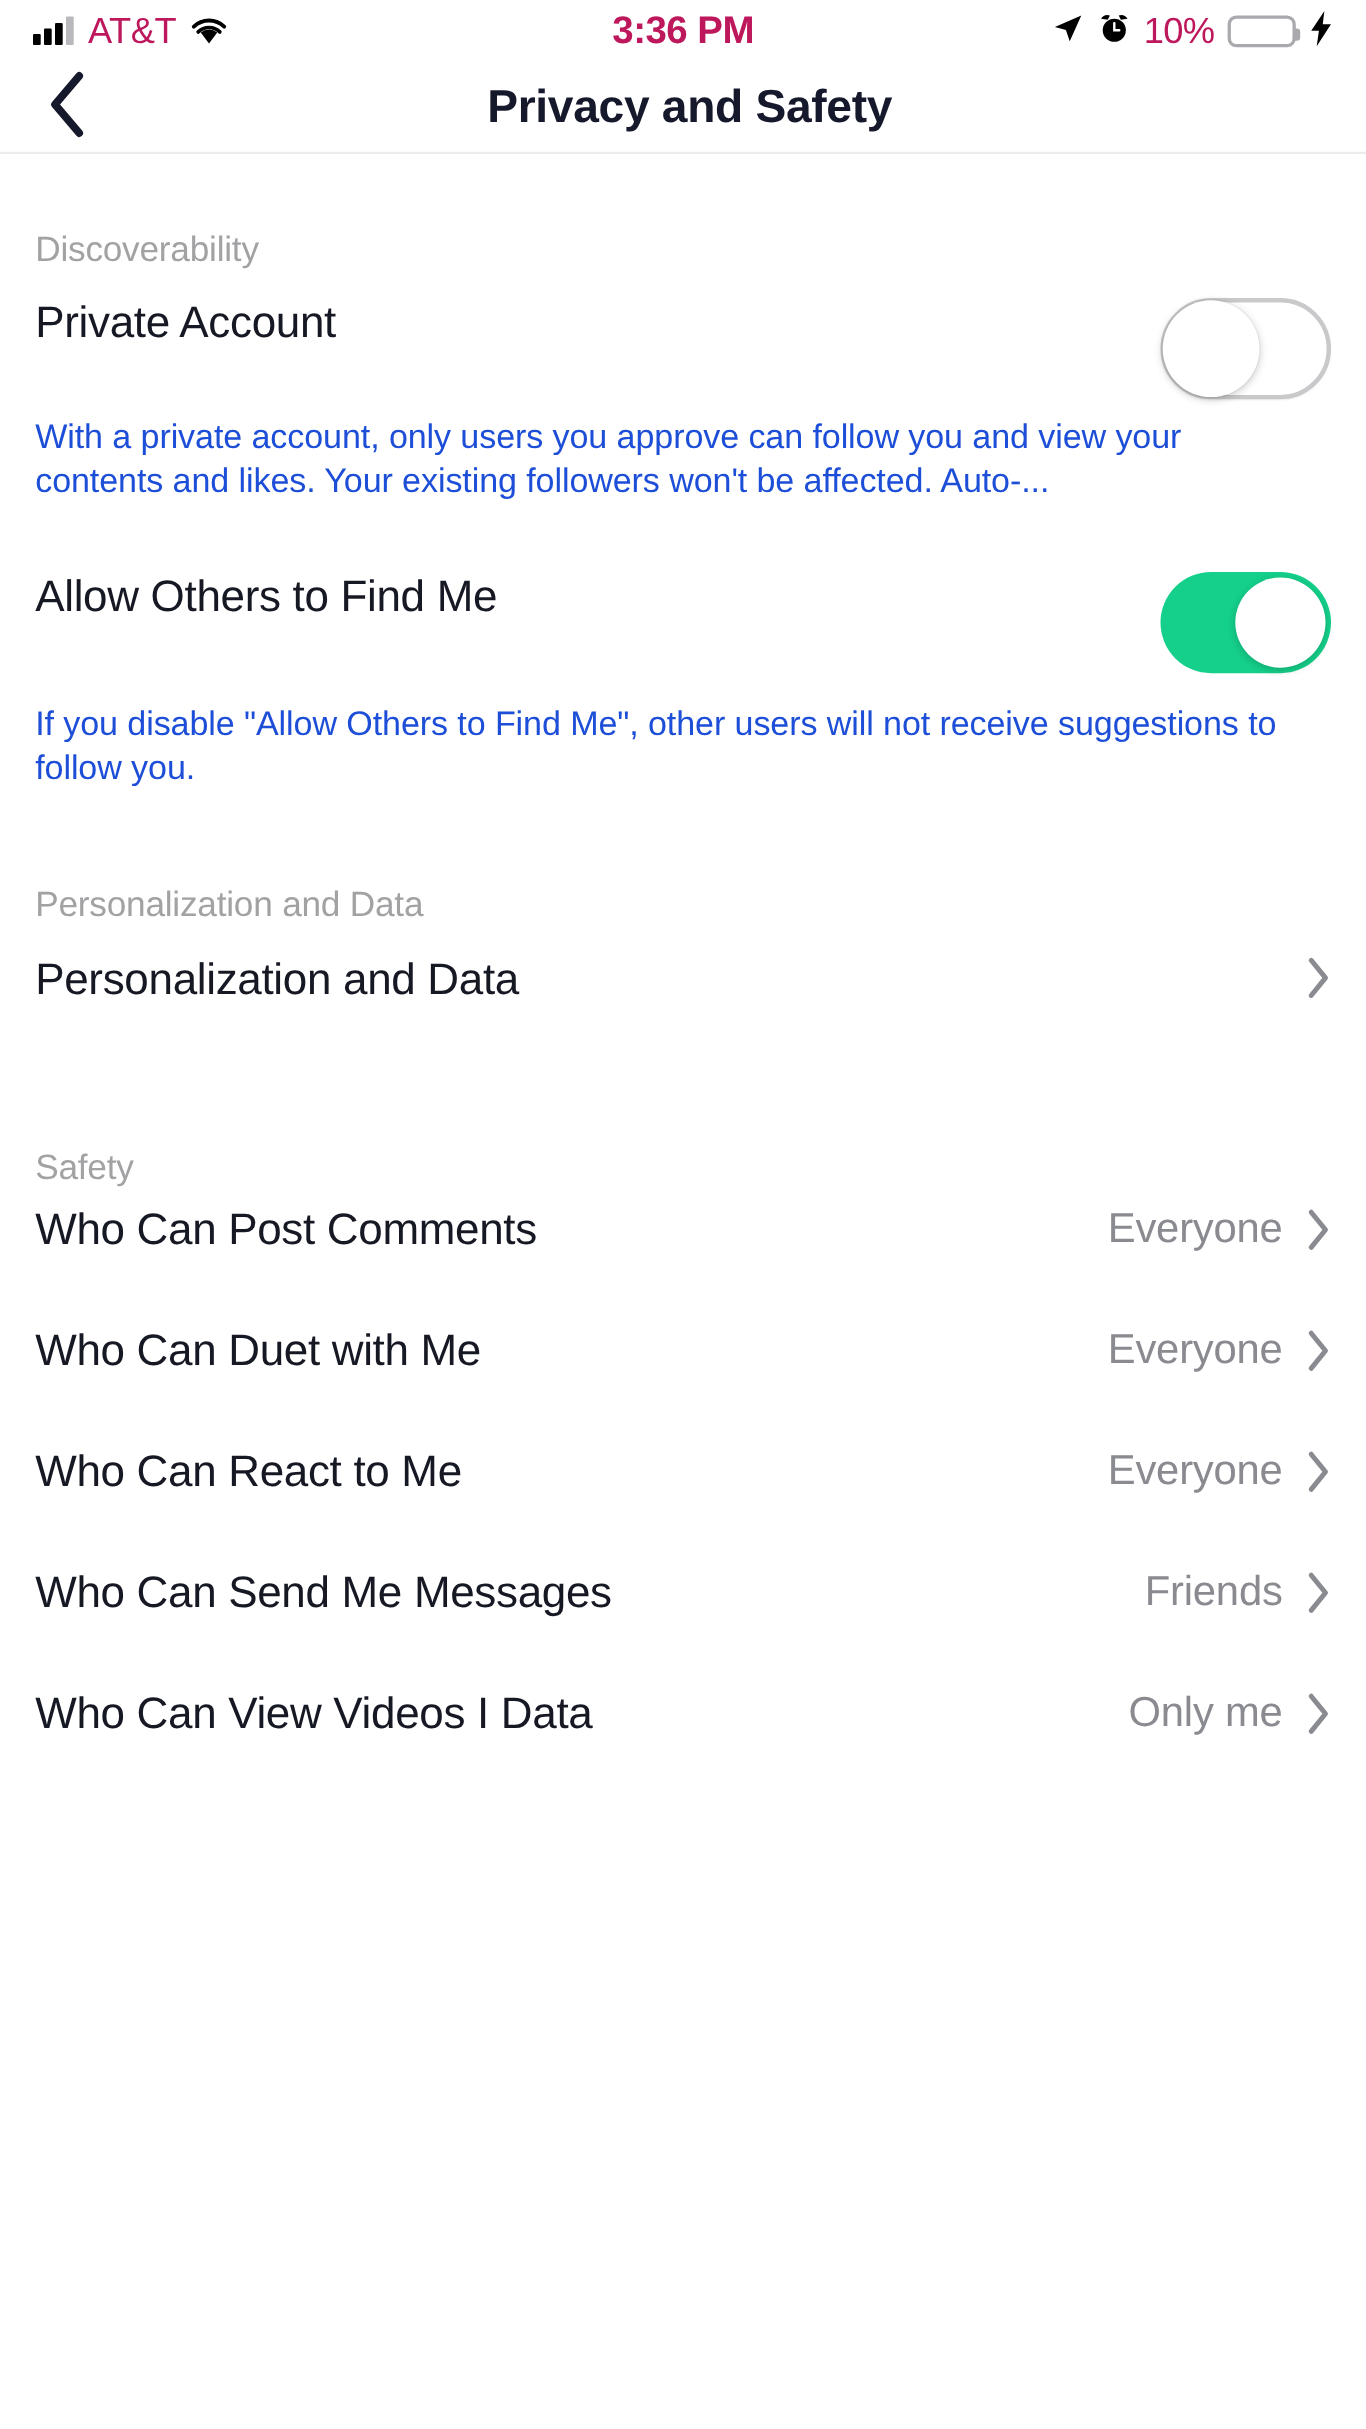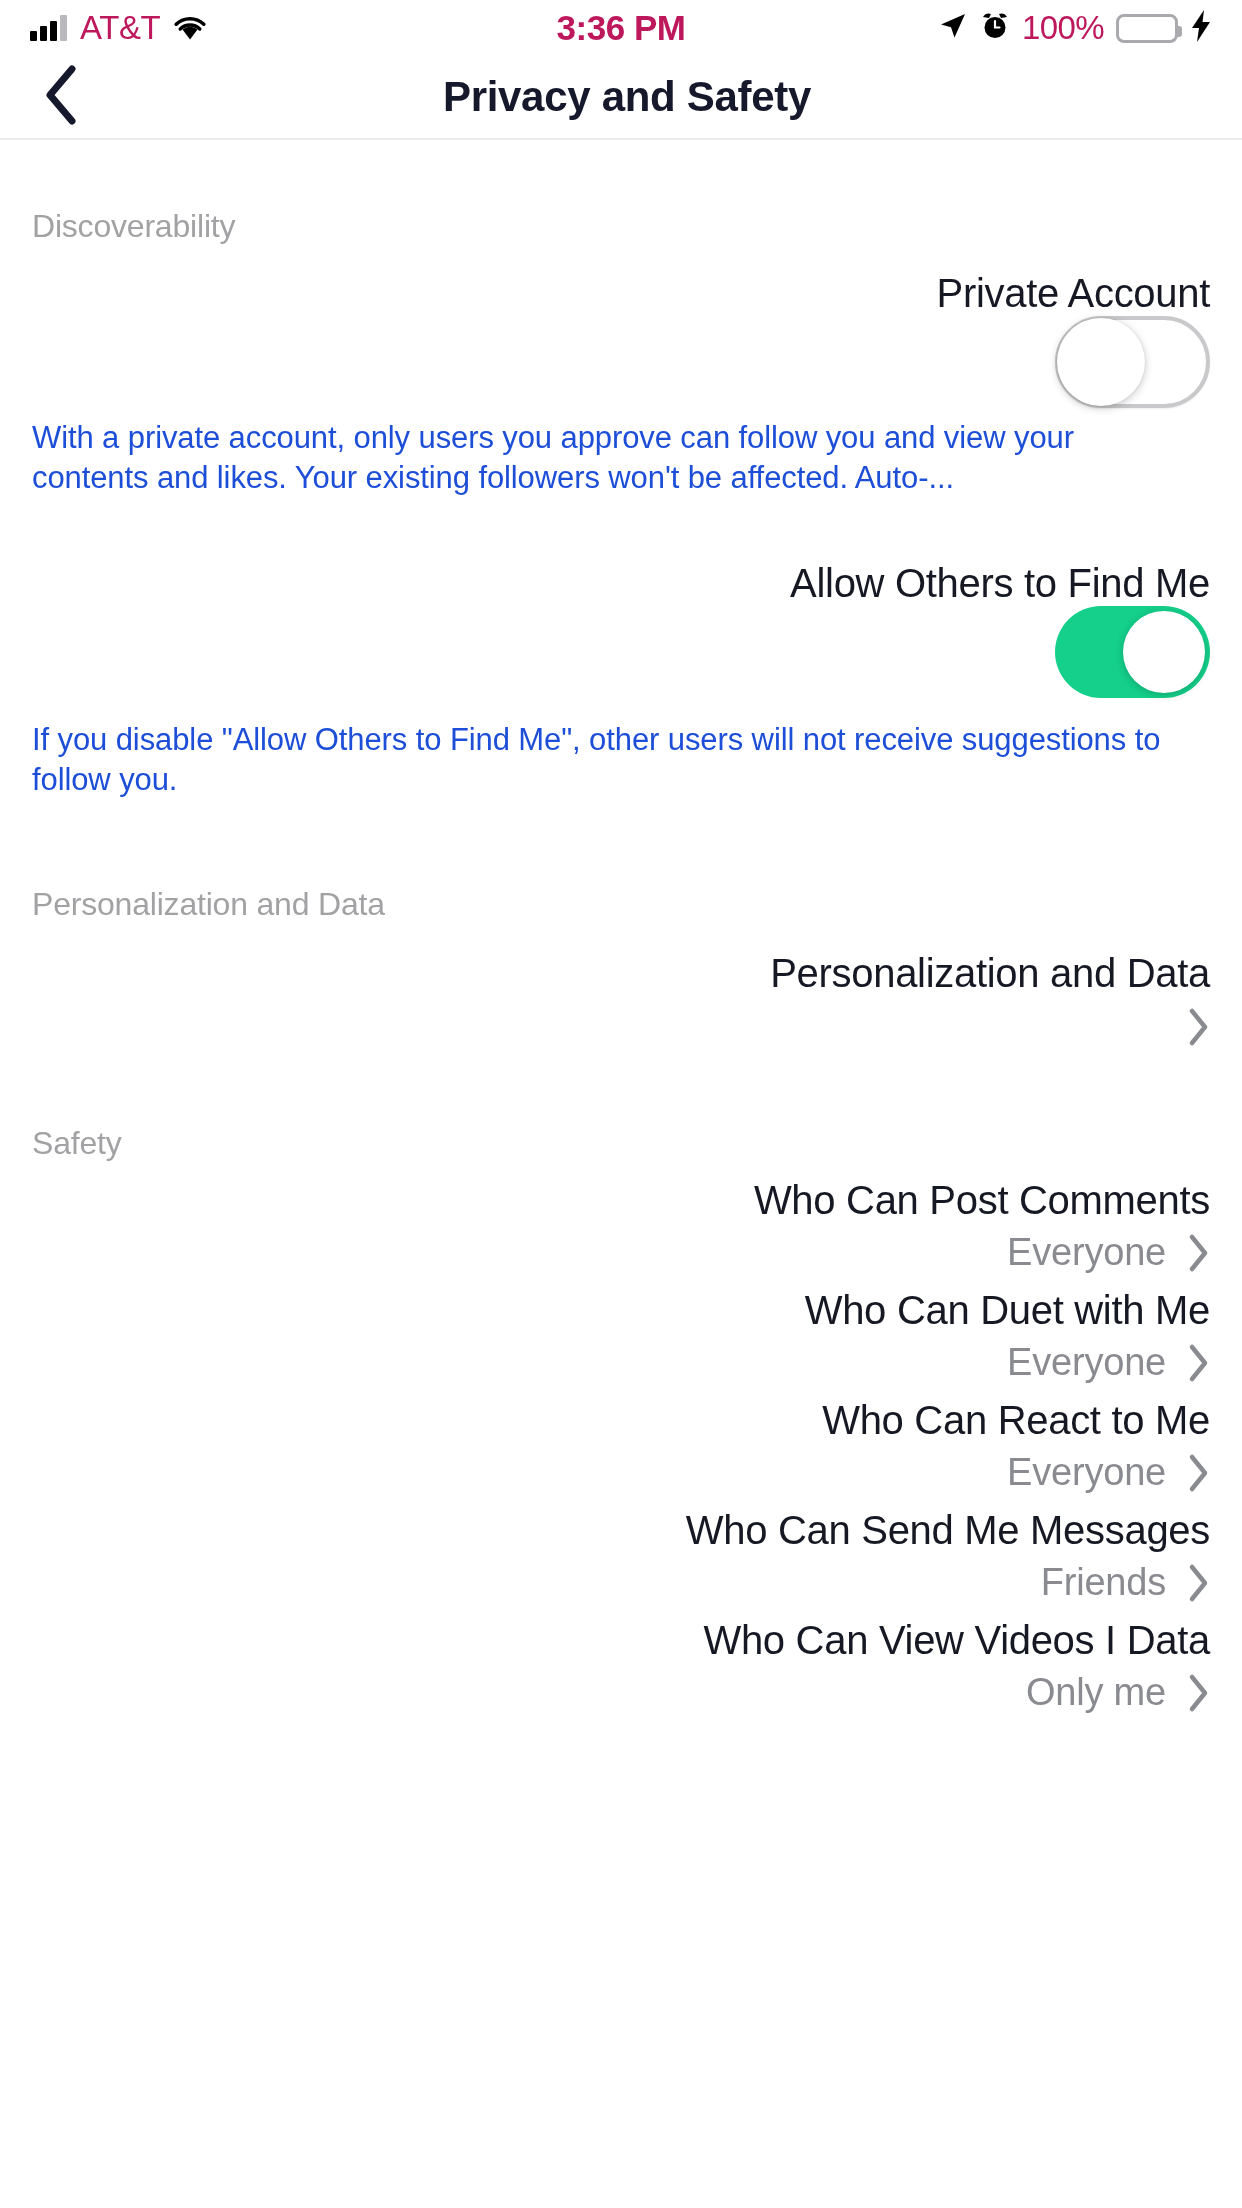--- a/index.html
+++ b/index.html
@@ -66,22 +66,22 @@
 
   
   .content { padding:0 32px; }
 
   .section-header {
     font-size:32px; color:#a2a2a5; letter-spacing:-0.2px;
     padding-top:68px; padding-bottom:0;
   }
 
   .row {
-    display:flex; align-items:flex-end; justify-content:space-between;
-    min-height:96px; cursor:pointer;flex-direction:column;
+    display:flex; align-items:flex-start; justify-content:space-between;
+    min-height:96px; cursor:pointer;
   }
   .row-label {
     font-size:40px; color:#161823; letter-spacing:-0.3px;
   }
   .row-right { display:flex; align-items:center; gap:22px; }
   .row-value { font-size:38px; color:#8a8b90; letter-spacing:-0.2px; }
 
   .desc {
     font-size:31px; line-height:1.30; color:#1d4ed8; letter-spacing:-0.1px;
     padding-top:10px; max-width:1150px;
@@ -149,21 +149,21 @@
         </svg>
       </span>
       <span>
         <svg width="30" height="30" viewBox="0 0 30 30">
           <circle cx="15" cy="16.5" r="10.5" fill="#000"></circle>
           <path d="M3 6 a7 7 0 0 1 8-3 l-2 4 Z" fill="#000"></path>
           <path d="M27 6 a7 7 0 0 0 -8-3 l2 4 Z" fill="#000"></path>
           <path d="M15 10 L15 16.5 L19.5 16.5" stroke="#fff" stroke-width="2.2" fill="none" stroke-linecap="round"></path>
         </svg>
       </span>
-      <span class="battpct">100%</span>
+      <span class="battpct">10%</span>
       <span class="battery">
         <span class="fill"></span>
       </span>
       <span>
         <svg width="22" height="32" viewBox="0 0 22 32">
           <path d="M14 0 L2 18 L9 18 L7 32 L20 12 L12.5 12 Z" fill="#000"></path>
         </svg>
       </span>
     </div>
   </div>

